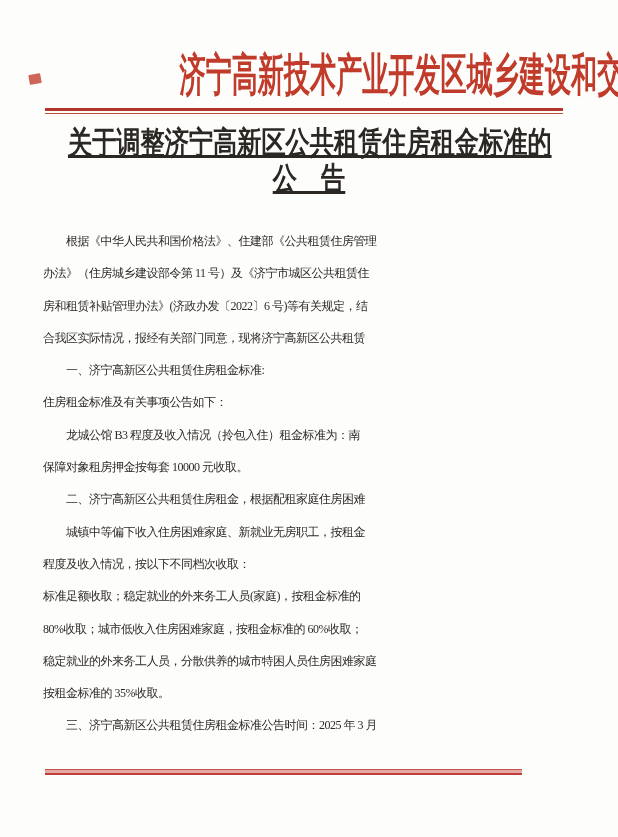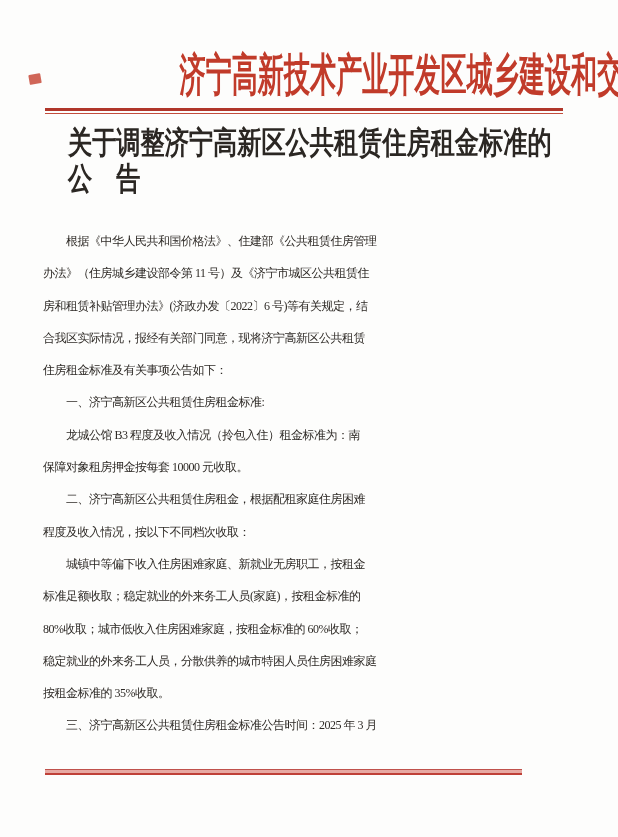--- a/index.html
+++ b/index.html
@@ -28,22 +28,22 @@
     color:#c13b2a; white-space:nowrap;
     transform:scaleX(0.58); transform-origin:50% 50%;
   }
 
   
   .header-rule { position:absolute; top:108px; left:45px; width:518px; }
   .header-rule .rule-thick { height:3px; background:#b0362a; }
   .header-rule .rule-thin  { height:1px; background:#c34d3c; margin-top:2px; }
 
   
-  .title { position:absolute; top:125px; left:0; width:100%; text-align:left;
-           color:#2b2723; font-weight:700; }
+  .title { position:absolute; top:125px; left:0; width:100%; text-align:center;
+           color:#2b2723; font-weight:700;text-decoration:underline; }
   .title-line {
     display:block; font-size:31px; line-height:36px;
     white-space:nowrap; transform:scaleX(0.78); transform-origin:50% 50%;
   }
 
   
   .body { position:absolute; top:225px; left:43px; width:500px;
           font-size:12px; line-height:32.3px; color:#2e2a26; }
   .body-line { white-space:nowrap; letter-spacing:-0.5px; height:32.3px; }
 
@@ -72,27 +72,27 @@
   <div class="title">
     <span class="title-line">关于调整济宁高新区公共租赁住房租金标准的</span>
     <span class="title-line">公　告</span>
   </div>
 
   <div class="body">
       <div class="body-line">　　根据《中华人民共和国价格法》、住建部《公共租赁住房管理</div>
       <div class="body-line">办法》（住房城乡建设部令第 11 号）及《济宁市城区公共租赁住</div>
       <div class="body-line">房和租赁补贴管理办法》(济政办发〔2022〕6 号)等有关规定，结</div>
       <div class="body-line">合我区实际情况，报经有关部门同意，现将济宁高新区公共租赁</div>
+      <div class="body-line">　　一、济宁高新区公共租赁住房租金标准:</div>
       <div class="body-line">住房租金标准及有关事项公告如下：</div>
-      <div class="body-line">　　一、济宁高新区公共租赁住房租金标准:</div>
       <div class="body-line">　　龙城公馆 B3 程度及收入情况（拎包入住）租金标准为：南</div>
       <div class="body-line">保障对象租房押金按每套 10000 元收取。</div>
       <div class="body-line">　　二、济宁高新区公共租赁住房租金，根据配租家庭住房困难</div>
+      <div class="body-line">　　城镇中等偏下收入住房困难家庭、新就业无房职工，按租金</div>
       <div class="body-line">程度及收入情况，按以下不同档次收取：</div>
-      <div class="body-line">　　城镇中等偏下收入住房困难家庭、新就业无房职工，按租金</div>
       <div class="body-line">标准足额收取；稳定就业的外来务工人员(家庭)，按租金标准的</div>
       <div class="body-line">80%收取；城市低收入住房困难家庭，按租金标准的 60%收取；</div>
       <div class="body-line">稳定就业的外来务工人员，分散供养的城市特困人员住房困难家庭</div>
       <div class="body-line">按租金标准的 35%收取。</div>
       <div class="body-line">　　三、济宁高新区公共租赁住房租金标准公告时间：2025 年 3 月</div>
     </div>
 
   <div class="footer-rule">
     <div class="fr-top"></div>
     <div class="fr-mid"></div>

